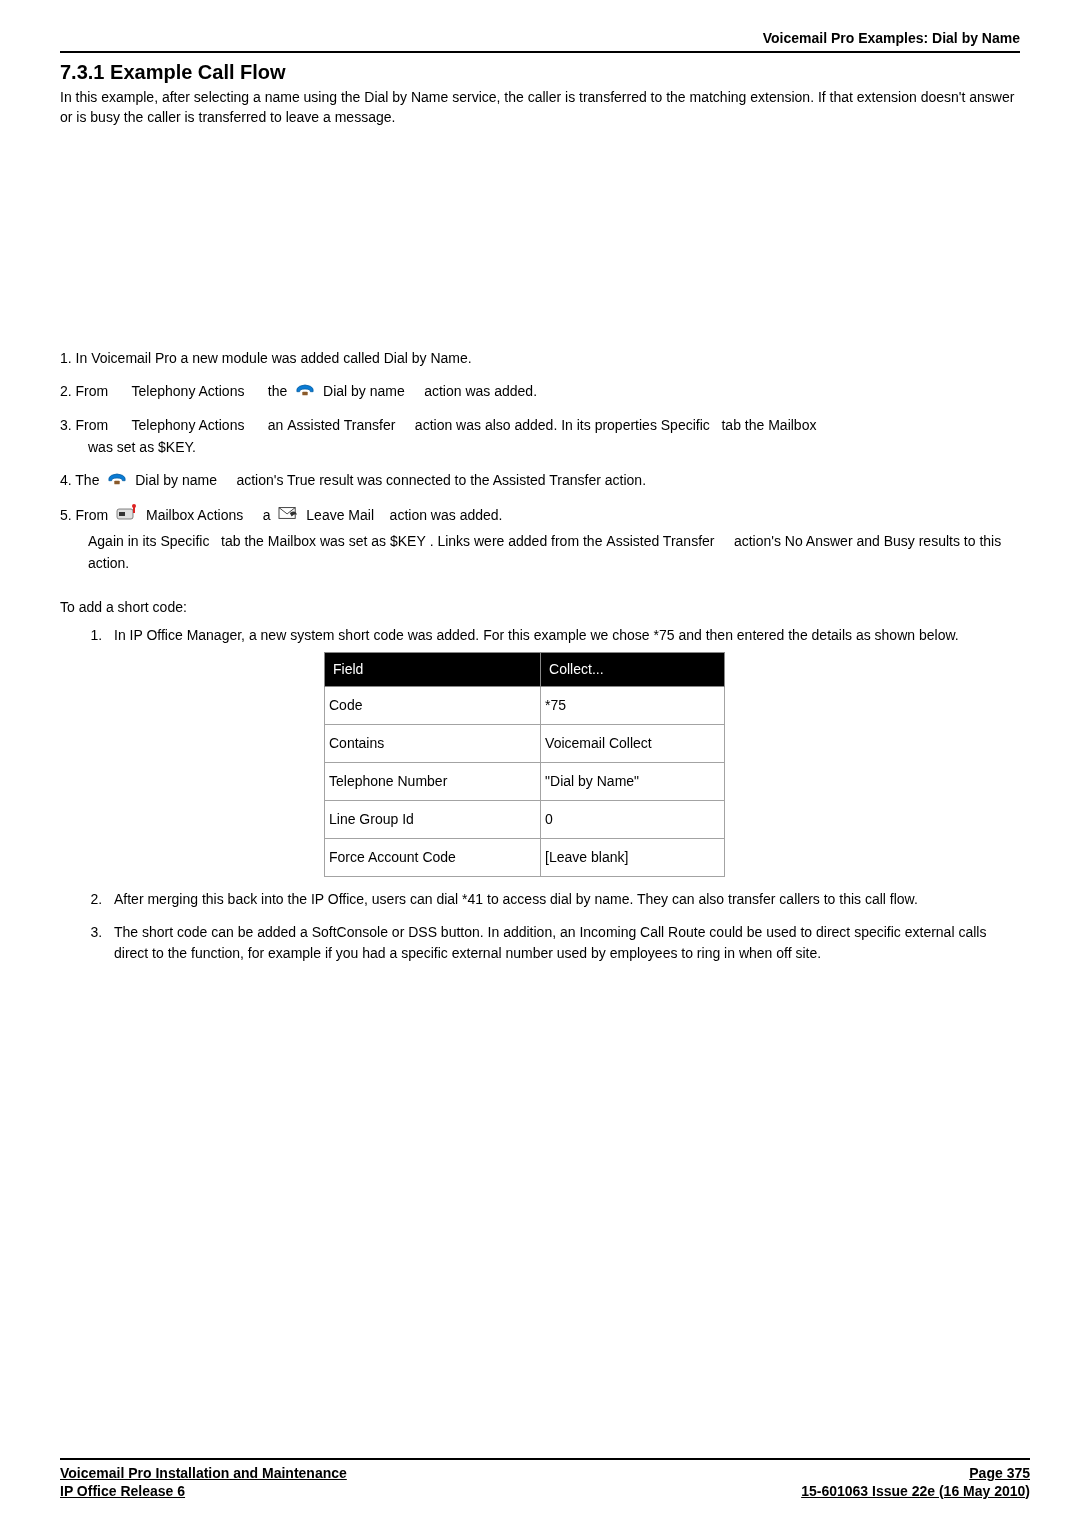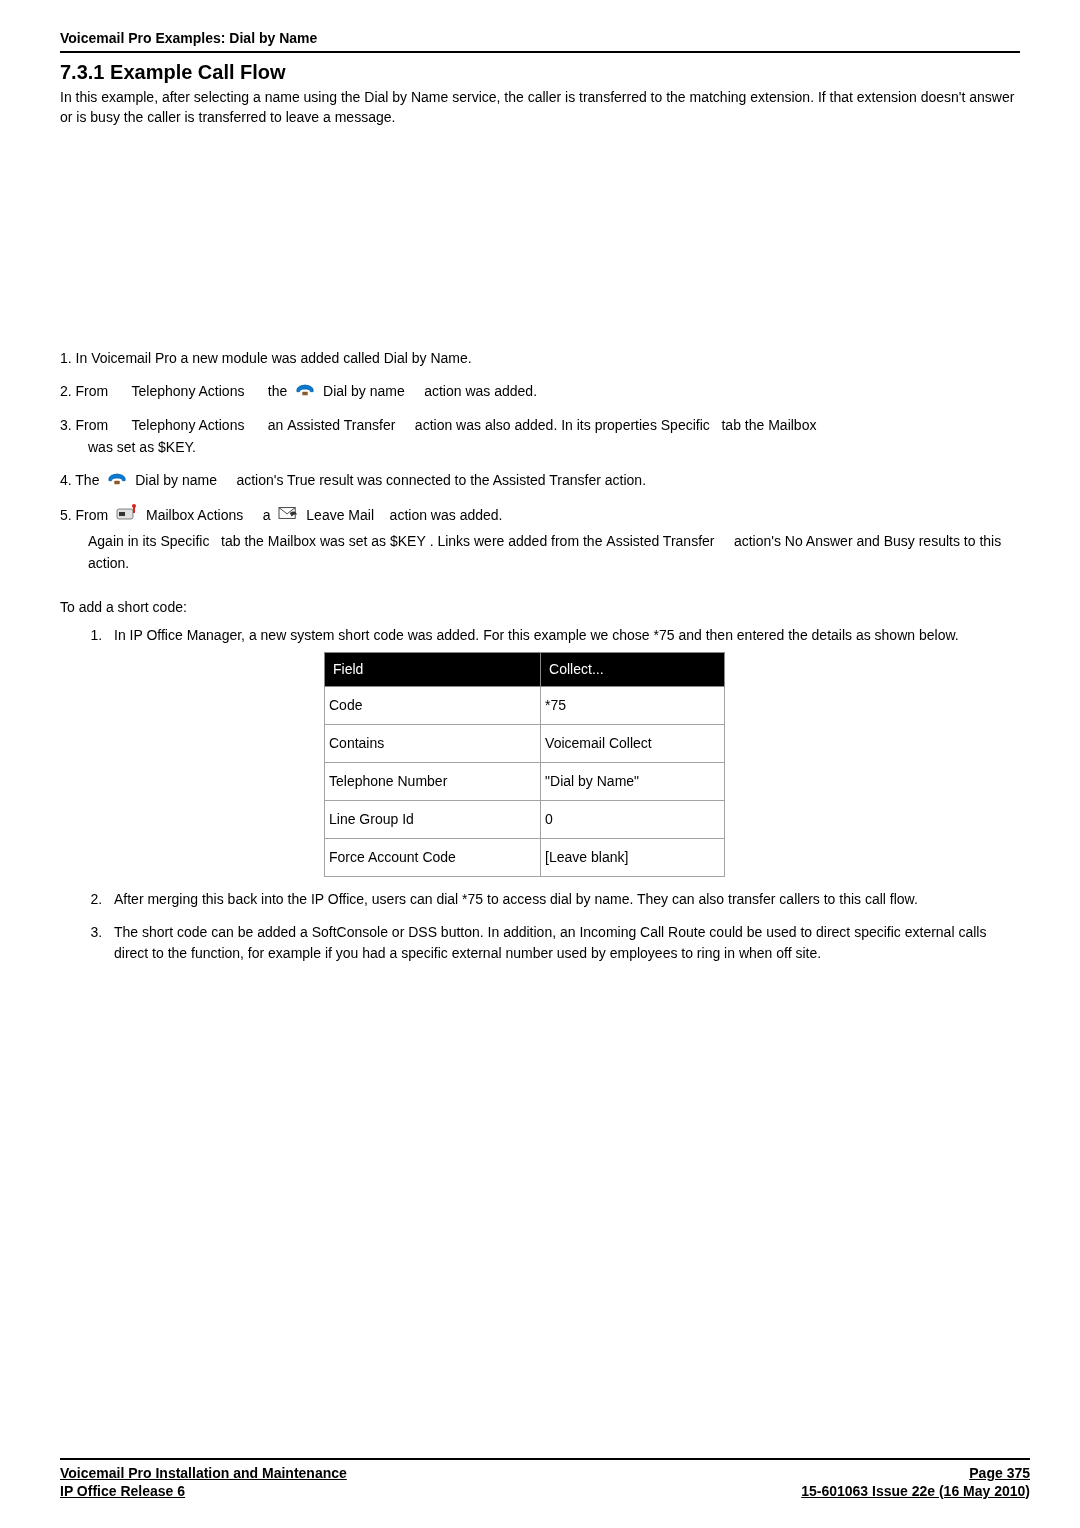--- a/index.html
+++ b/index.html
@@ -11,20 +11,21 @@
     width: 1080px;
     height: 1528px;
     background: #fff;
     font-family: Verdana, Arial, sans-serif;
     color: #000;
     position: relative;
     padding: 30px 60px 30px 60px;
     font-size: 14px;
   }
   .header-right {
+    text-align: right;
     font-weight: bold;
     font-size: 14px;
     margin-bottom: 5px;
   }
   .top-rule {
     border: none;
     border-top: 2px solid #000;
     margin-bottom: 8px;
   }
   h2.section-title {
@@ -244,21 +245,21 @@
         <td>Line Group Id</td>
         <td>0</td>
       </tr>
       <tr>
         <td>Force Account Code</td>
         <td>[Leave blank]</td>
       </tr>
     </tbody>
       </table>
   </li>
-  <li>After merging this back into the IP Office, users can dial *75  to access dial by name. They can also transfer callers to this call flow.</li>
+  <li>After merging this back into the IP Office, users can dial *41  to access dial by name. They can also transfer callers to this call flow.</li>
   <li>The short code can be added a SoftConsole or DSS button. In addition, an Incoming Call Route could be used to direct specific external calls direct to the function, for example if you had a specific external number used by employees to ring in when off site.</li>
 </ol>
 
 <div class="footer">
   <hr>
   <div class="footer-row">
     <div class="footer-left">
       <div class="bold">Voicemail Pro Installation and Maintenance</div>
       <div class="bold">IP Office Release 6</div>
     </div>

